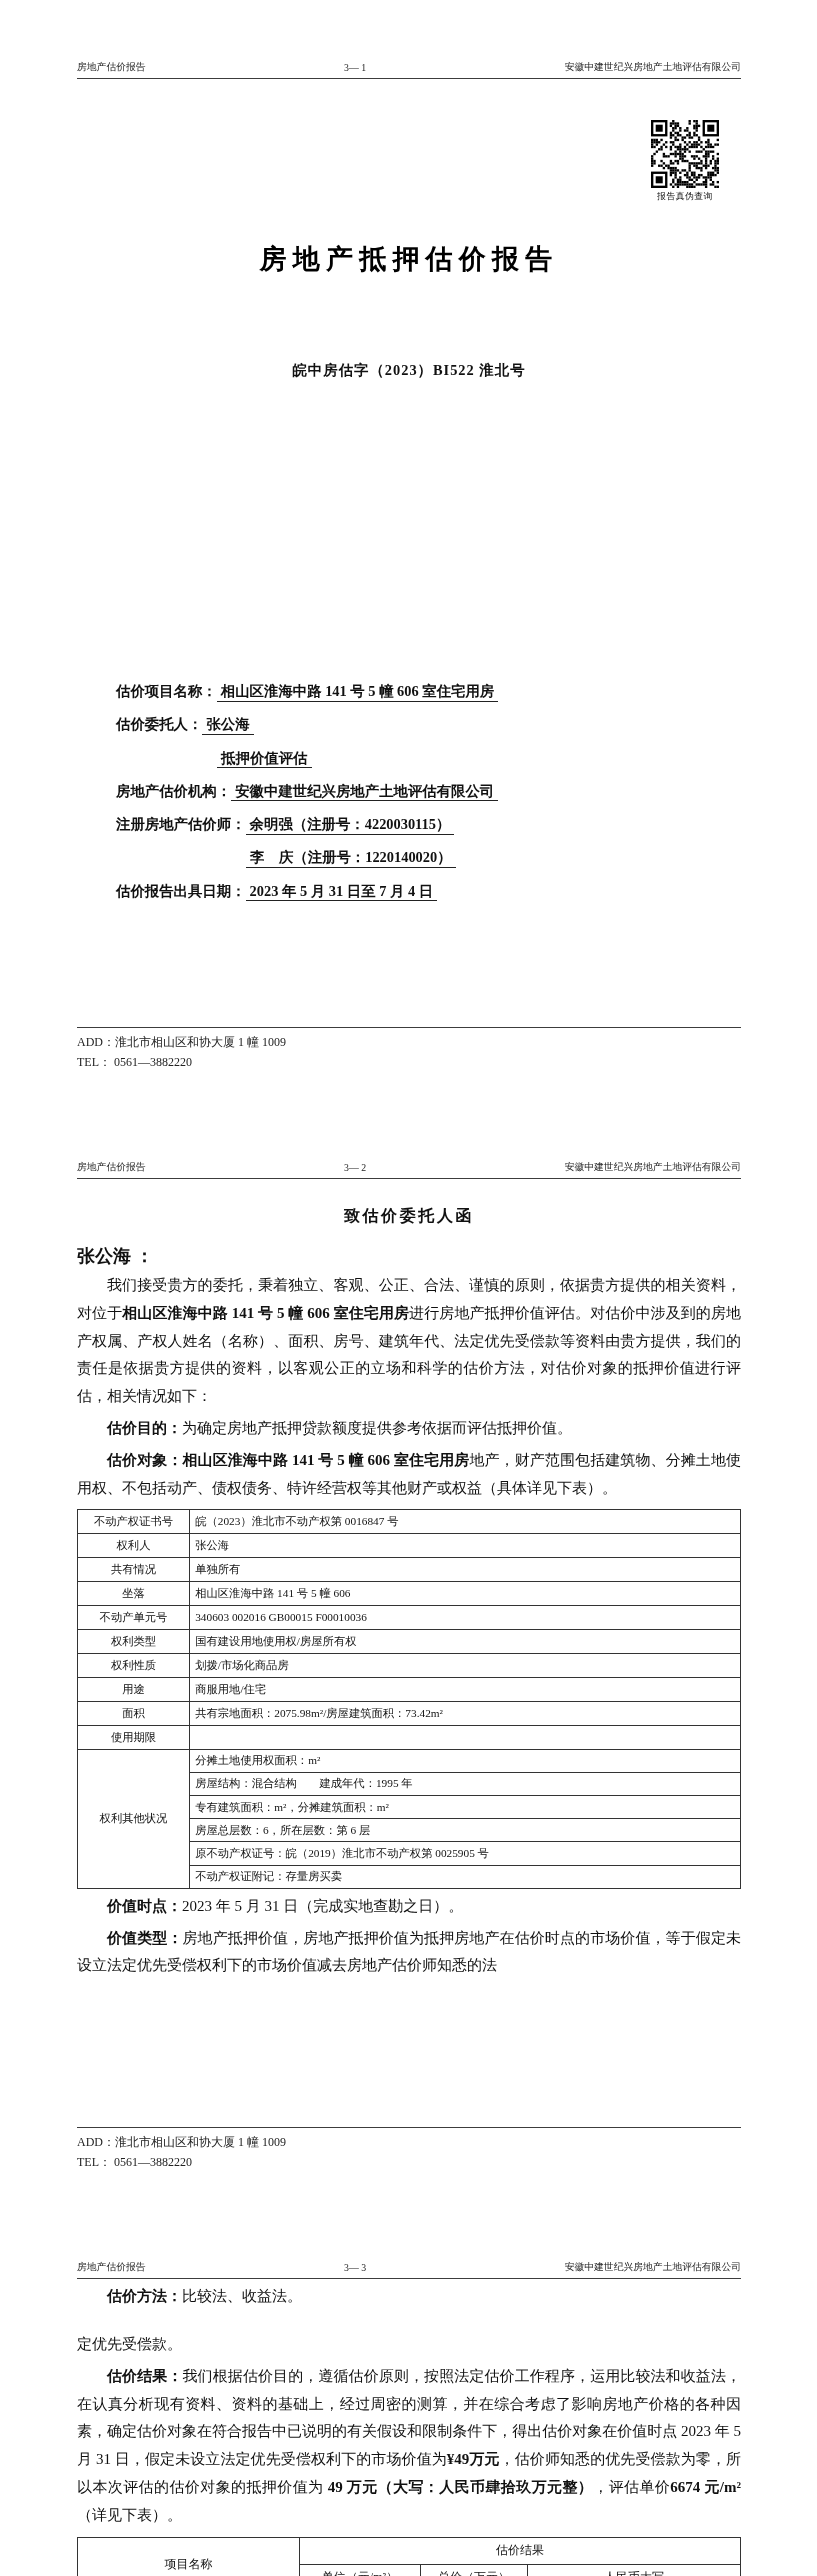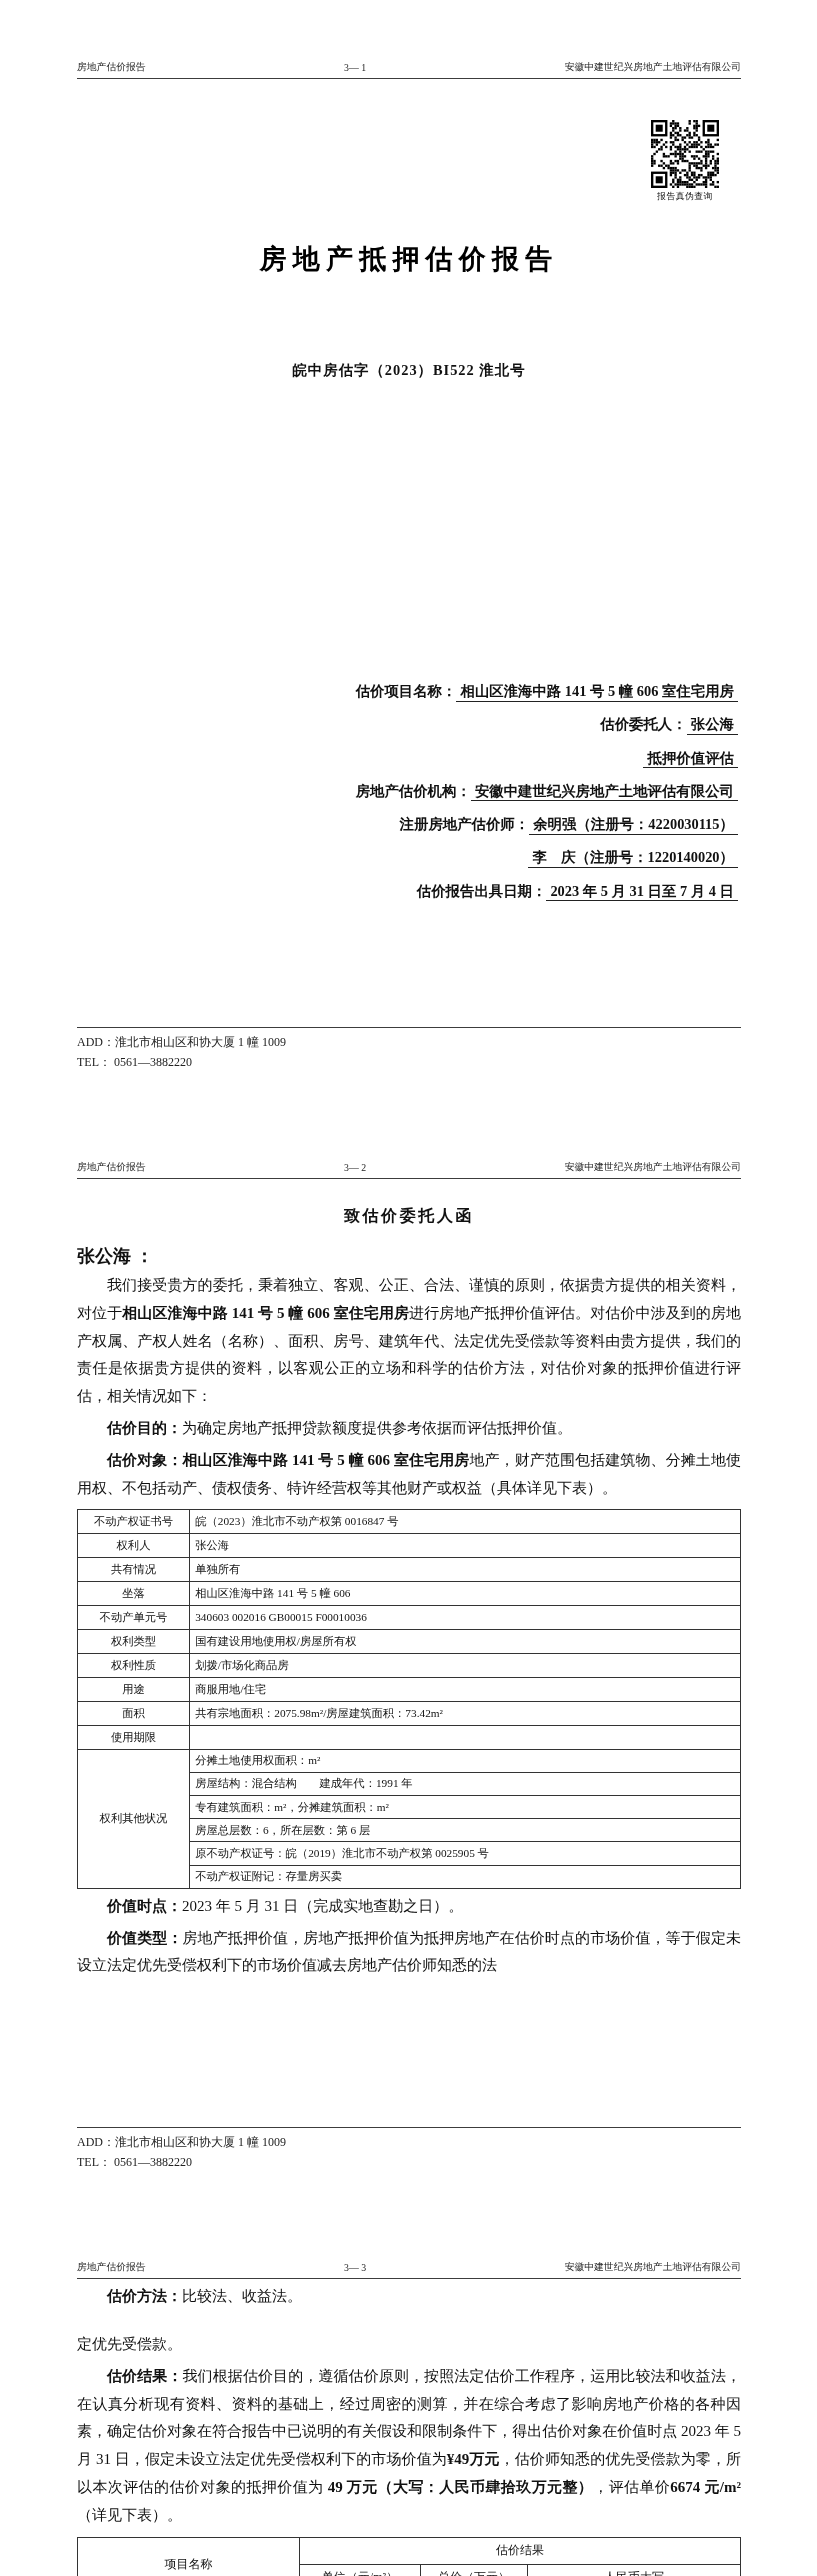--- a/index.html
+++ b/index.html
@@ -42,21 +42,21 @@
   .qr { width: 68px; height: 68px; display: block; margin: 0 auto; background: #fff; }
   .qr-caption { font-size: 8.8px; margin-top: 3.1px; letter-spacing: 0.5px; color: #111; }
   .cover-title {
     position: absolute; top: 241px; left: 0; width: 100%;
     text-align: center; font-size: 27px; font-weight: bold; letter-spacing: 6.2px; color: #000;
   }
   .cover-docno {
     position: absolute; top: 361px; left: 0; width: 100%;
     text-align: center; font-size: 14.4px; font-weight: bold; letter-spacing: 1px;
   }
-  .cover-fields { position: absolute; top: 681px; left: 140px; right: 80px; font-size: 14.4px; font-weight: bold; text-align: right; }
+  .cover-fields { position: absolute; top: 681px; left: 116px; right: 80px; font-size: 14.4px; font-weight: bold; }
   .cfield { margin-bottom: 12.4px; line-height: 1.45; white-space: nowrap; }
   .clab { font-weight: bold; }
   .cval { font-weight: bold; border-bottom: 1px solid #222; padding: 0 4.1px 1.5px 4.1px; }
   .indent-project { padding-left: 101px; }
   .indent-appraiser { padding-left: 130px; }
   
   .inner { padding: 0 77px; }
   .letter-title { text-align: center; font-size: 16px; font-weight: bold; letter-spacing: 2.6px; margin-top: 27px; }
   .salutation { font-size: 18px; font-weight: bold; margin-top: 17.5px; }
   .para { font-size: 15px; line-height: 1.85; text-align: justify; text-indent: 2em; margin: 4.1px 0; }
@@ -497,21 +497,21 @@
           </tr>
       <tr>
             <td class="lbl">使用期限</td>
             <td></td>
           </tr>
       <tr>
         <td class="lbl" rowspan="6">权利其他状况</td>
         <td class="sub">分摊土地使用权面积：m²</td>
       </tr>
       <tr>
-            <td class="sub">房屋结构：混合结构　　建成年代：1991 年</td>
+            <td class="sub">房屋结构：混合结构　　建成年代：1995 年</td>
           </tr>
       <tr>
             <td class="sub">专有建筑面积：m²，分摊建筑面积：m²</td>
           </tr>
       <tr>
             <td class="sub">房屋总层数：6，所在层数：第 6 层</td>
           </tr>
       <tr>
             <td class="sub">原不动产权证号：皖（2019）淮北市不动产权第 0025905 号</td>
           </tr>

